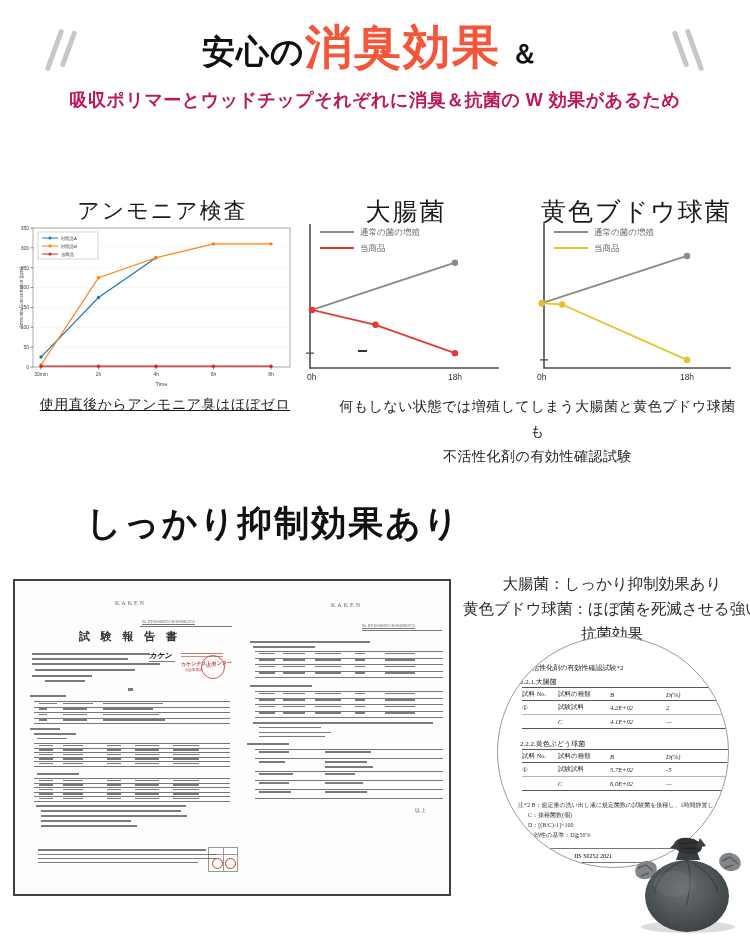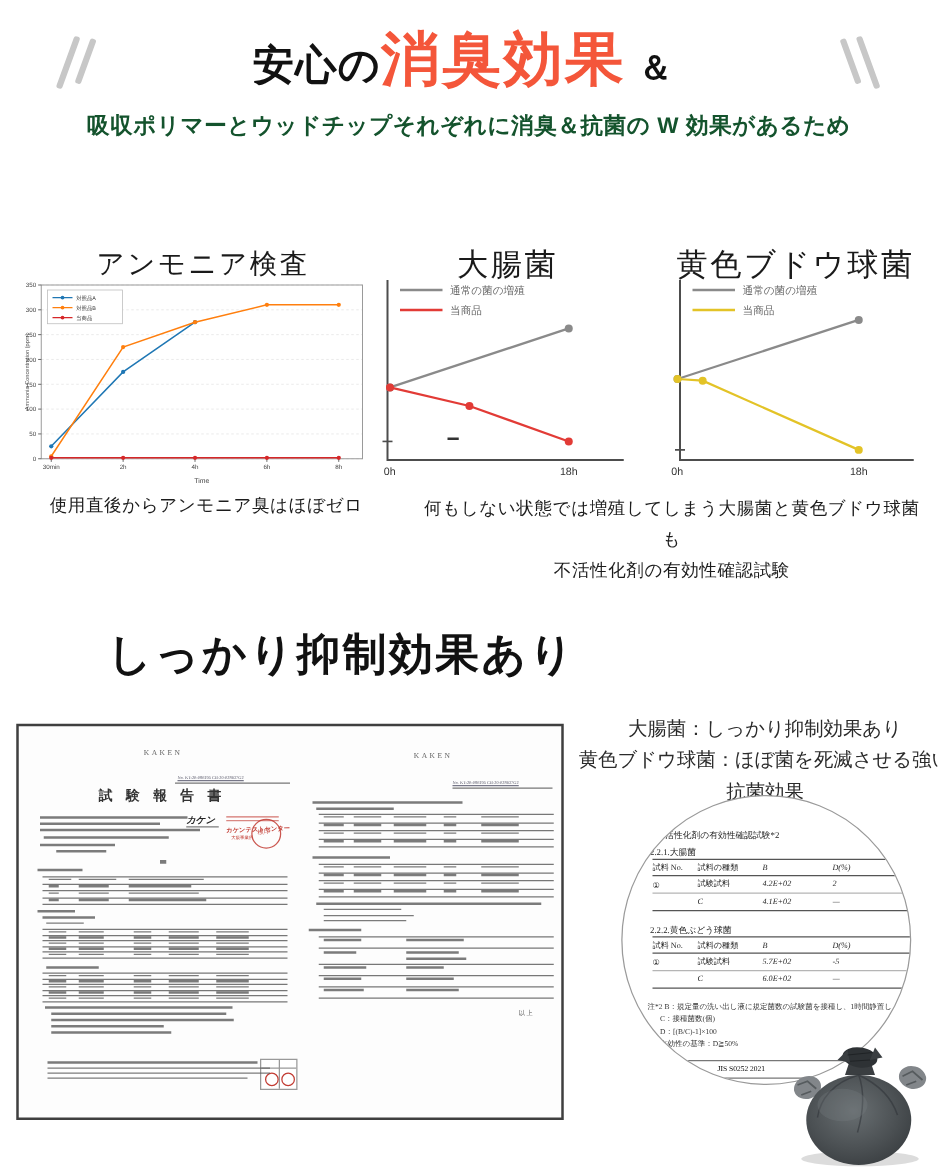--- a/index.html
+++ b/index.html
@@ -4,21 +4,21 @@
 <style>
   html,body{margin:0;padding:0;background:#fff;}
   #stage{position:relative;width:750px;height:937px;background:#fff;overflow:hidden;
          font-family:"Liberation Sans","DejaVu Sans",sans-serif;}
   .abs{position:absolute;}
   
   #hdr-row1{left:0;top:16px;width:750px;display:flex;justify-content:center;align-items:baseline;}
   .hl{color:#F4563A;font-size:47px;font-weight:800;letter-spacing:2px;}
   .hd{color:#111;font-size:33px;font-weight:800;letter-spacing:1px;}
   .amp{color:#111;font-size:27px;font-weight:800;margin:0 10px;}
-  #hdr-sub{left:0;top:88px;width:750px;text-align:center;font-size:18px;font-weight:600;color:#14532d;letter-spacing:.5px;}
+  #hdr-sub{left:0;top:88px;width:750px;text-align:center;font-size:18px;font-weight:600;color:#be185d;letter-spacing:.5px;}
   #hdr-tag{left:0;top:112px;width:750px;text-align:center;font-size:31px;font-weight:800;color:#0f0f0f;letter-spacing:2px;}
   .qmark{width:5px;height:44px;background:#c7c7c7;border-radius:2px;display:inline-block;}
   
   .ct{font-weight:500;color:#1a1a1a;letter-spacing:2px;text-align:center;}
   #c1-title{left:20px;top:196px;width:285px;font-size:22px;}
   #c2-title{left:300px;top:195px;width:212px;font-size:25px;}
   #c3-title{left:523px;top:195px;width:227px;font-size:25px;}
   .cap{font-size:14px;font-weight:500;color:#1c1c1c;text-align:center;letter-spacing:.5px;}
   
   #sec2-h{left:86px;top:500px;font-size:35px;font-weight:700;color:#111;letter-spacing:2px;}
@@ -160,21 +160,21 @@
         <circle cx="34.138888888888886" cy="84.55" r="3.2" fill="#e3c327"></circle>
         <circle cx="159" cy="139.9" r="3.2" fill="#e3c327"></circle>
         <line x1="26" y1="12" x2="60" y2="12" stroke="#8a8a8a" stroke-width="2"></line>
         <text x="66" y="15" font-size="8.5" fill="#666" text-anchor="start" font-family="Liberation Sans, DejaVu Sans, sans-serif">通常の菌の増殖</text>
         <line x1="26" y1="28" x2="60" y2="28" stroke="#e3c327" stroke-width="2"></line>
         <text x="66" y="31" font-size="8.5" fill="#666" text-anchor="start" font-family="Liberation Sans, DejaVu Sans, sans-serif">当商品</text>
         <text x="9" y="160" font-size="8.5" fill="#333" text-anchor="start" font-family="Liberation Sans, DejaVu Sans, sans-serif">0h</text>
         <text x="159" y="160" font-size="8.5" fill="#333" text-anchor="middle" font-family="Liberation Sans, DejaVu Sans, sans-serif">18h</text>
       </svg></div>
 
-  <div class="abs cap" style="left:20px;top:396px;width:290px;">使用直後からアンモニア臭はほぼゼロ</div>
+  <div class="abs cap" style="left:20px;top:396px;width:290px;text-decoration:underline;">使用直後からアンモニア臭はほぼゼロ</div>
   <div class="abs cap" style="left:335px;top:394px;width:405px;line-height:25px;">
     <div>何もしない状態では増殖してしまう大腸菌と黄色ブドウ球菌も</div>
     <div>不活性化剤の有効性確認試験</div>
   </div>
 
   <div id="sec2-h" class="abs">しっかり抑制効果あり</div>
 
   <div id="doc-panel" class="abs">
     <div class="kaken" style="left:100px;top:19px;">KAKEN</div>
     <div class="kaken" style="left:316px;top:21px;">KAKEN</div>

